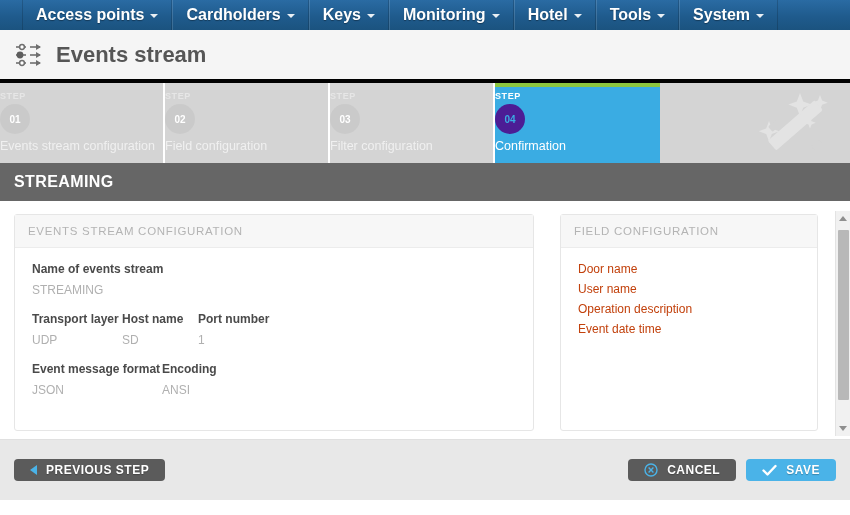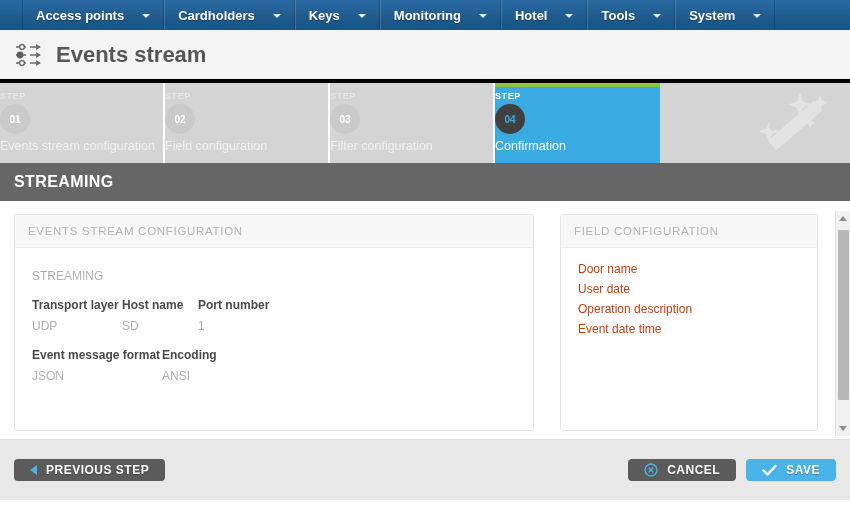--- a/index.html
+++ b/index.html
@@ -13,24 +13,24 @@
 
   
   .navbar {
     height: 30px;
     background: linear-gradient(180deg, #2a6ba3 0%, #1f5b8d 55%, #1b537f 100%);
     display: flex;
     align-items: stretch;
     padding-left: 22px;
   }
   .nav-item {
-    display: flex; align-items: center; gap: 18px;
+    display: flex; align-items: center; gap: 6px;
     padding: 0 13px;
     color: #ffffff;
-    font-size: 13px;
+    font-size: 16px;
     font-weight: bold;
     white-space: nowrap;
     border-left: 1px solid rgba(255,255,255,0.14);
     border-right: 1px solid rgba(0,0,0,0.16);
     text-shadow: 0 1px 1px rgba(0,0,0,0.35);
     cursor: pointer;
   }
   .nav-item:first-child { border-left: 1px solid rgba(0,0,0,0.16); }
   .caret-down {
     width: 0; height: 0;
@@ -86,21 +86,21 @@
   .step .step-label {
     font-size: 12.5px; color: #f0f0f0; margin-top: 5px;
     white-space: nowrap;
   }
   .step.active { background: #3aace3; border-right: none; }
   .step.active::before {
     content: ""; position: absolute; left: 0; right: 0; top: 0;
     height: 4px; background: #8cc63e;
   }
   .step.active .step-word { color: #ffffff; }
-  .step.active .step-circle { background: #404040; color: #3aace3; }
+  .step.active .step-circle { background: #4c1d95; color: #3aace3; }
   .step.active .step-label { color: #ffffff; }
   .steps-filler { flex: 1; position: relative; overflow: hidden; }
   .wand { position: absolute; right: 8px; top: 6px; width: 86px; height: 70px; }
 
   
   .section-bar {
     height: 38px; background: #666666;
     display: flex; align-items: center;
     padding-left: 14px;
   }
@@ -314,20 +314,23 @@
   <div class="content">
 
     <div class="panel">
       <div class="panel-header">
         <span class="panel-header-title">EVENTS STREAM CONFIGURATION</span>
       </div>
       <div class="panel-body">
 
         <div class="field-block">
           <div class="field-row">
+            <div class="field-label">Name of events stream</div>
+          </div>
+          <div class="field-row">
             <div class="field-value">STREAMING</div>
           </div>
         </div>
 
         <div class="field-block">
           <div class="field-row">
             <div class="field-label col-a">Transport layer</div>
             <div class="field-label col-b">Host name</div>
             <div class="field-label col-c">Port number</div>
           </div>
@@ -351,21 +354,21 @@
 
       </div>
     </div>
 
     <div class="panel right">
       <div class="panel-header">
         <span class="panel-header-title">FIELD CONFIGURATION</span>
       </div>
       <div class="panel-body">
         <div class="field-list-item">Door name</div>
-        <div class="field-list-item">User date</div>
+        <div class="field-list-item">User name</div>
         <div class="field-list-item">Operation description</div>
         <div class="field-list-item">Event date time</div>
       </div>
     </div>
 
     <div class="scrollbar">
       <div class="sb-arrow">
         <span class="tri-up"></span>
       </div>
       <div class="sb-track">

